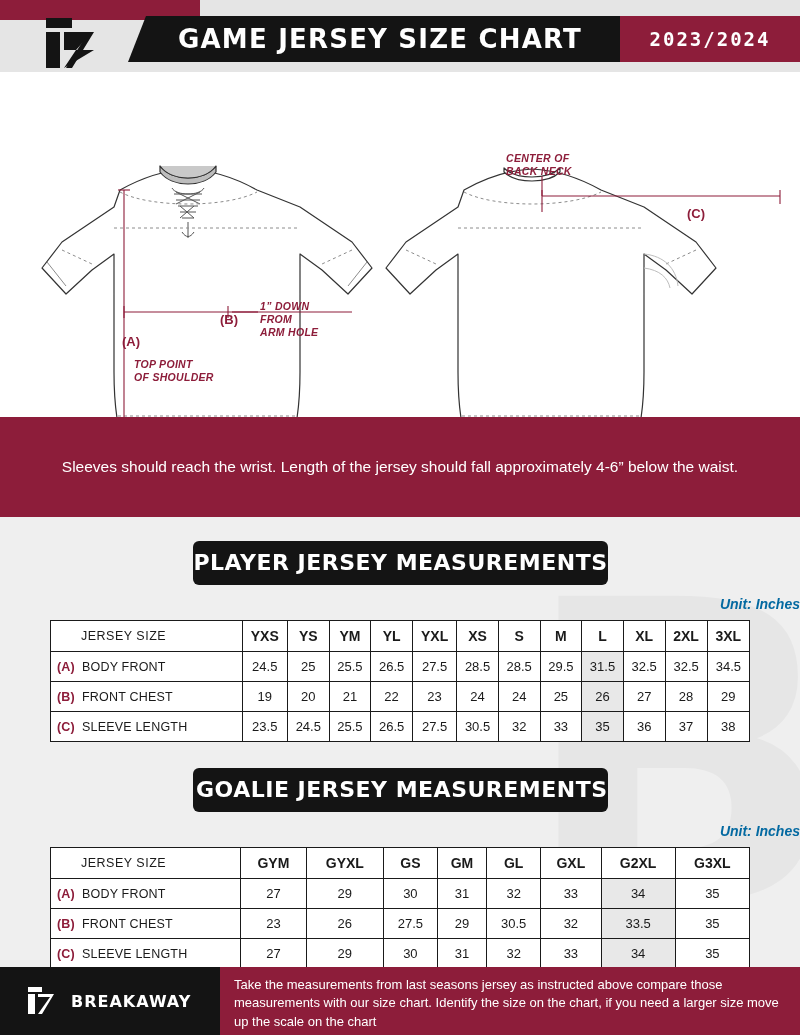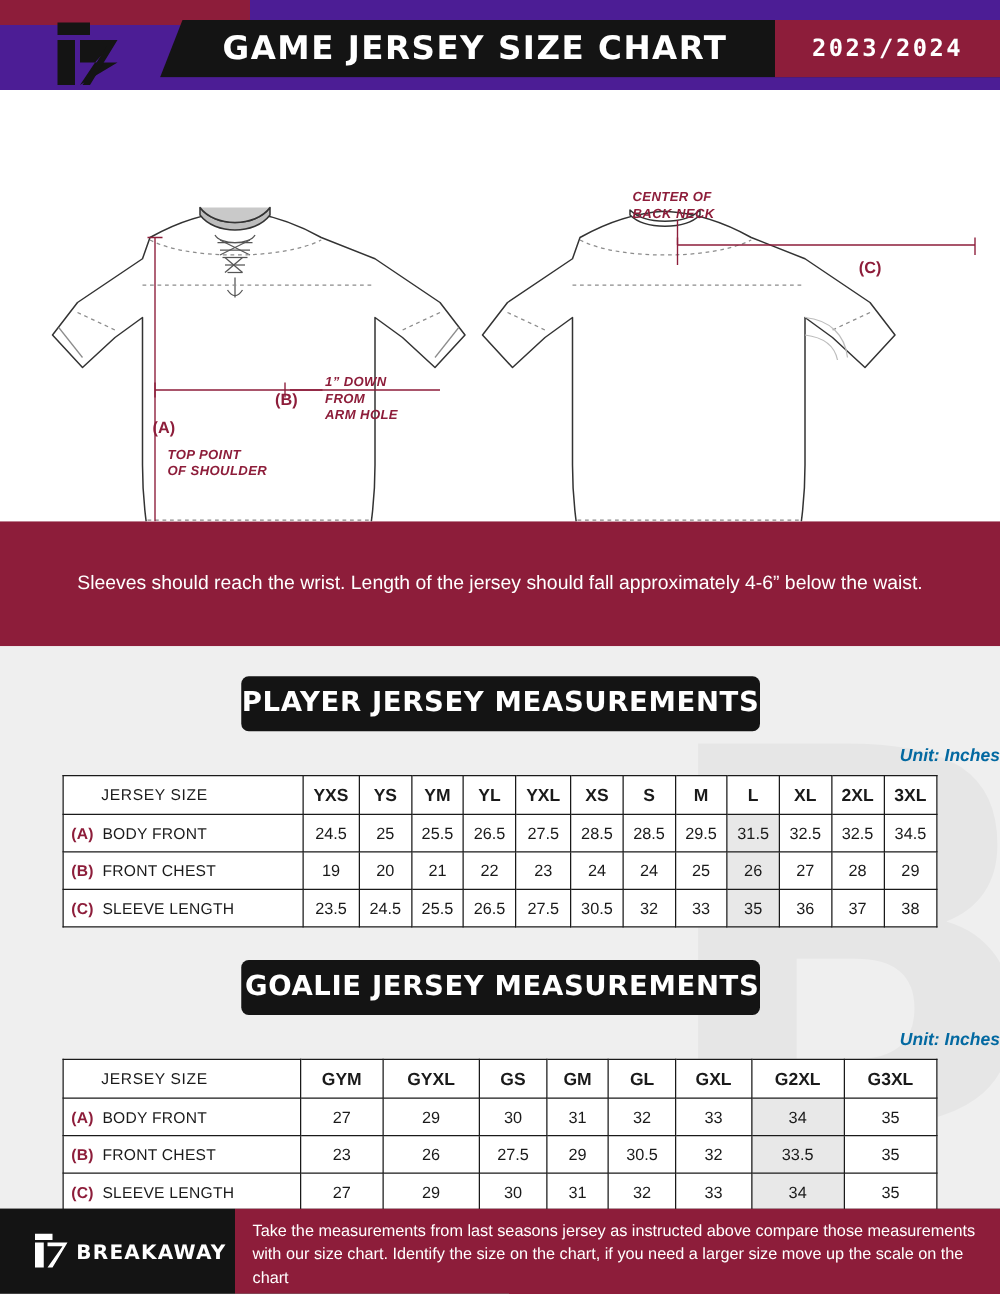--- a/index.html
+++ b/index.html
@@ -11,21 +11,21 @@
     font-family: "Liberation Sans", sans-serif;
     color: #1a1a1a;
     overflow: hidden;
     position: relative;
   }
 
   
   .header {
     position: relative;
     height: 72px;
-    background: #4c1d95;
+    background: #e5e5e5;
   }
   .header-left-block {
     position: absolute;
     left: 0; top: 0;
     width: 200px; height: 20px;
     background: #8d1d3a;
   }
   .logo-box {
     position: absolute;
     left: 22px; top: 14px;
@@ -182,23 +182,23 @@
 
   
   .footer {
     position: absolute;
     left: 0; bottom: 0;
     width: 800px; height: 68px;
     display: flex;
     background: #141414;
   }
   .footer-logo {
-    width: 188px;
+    width: 220px;
     background: #141414;
-    display: flex; align-items: center; gap: 5px;
+    display: flex; align-items: center; gap: 15px;
     padding-left: 26px;
   }
   .footer-logo-mark svg { display: block; }
   .footer-brand {
     color: #ffffff;
     font-size: 16px;
     font-weight: bold;
     letter-spacing: 1px;
     font-family: "DejaVu Sans", sans-serif;
   }

